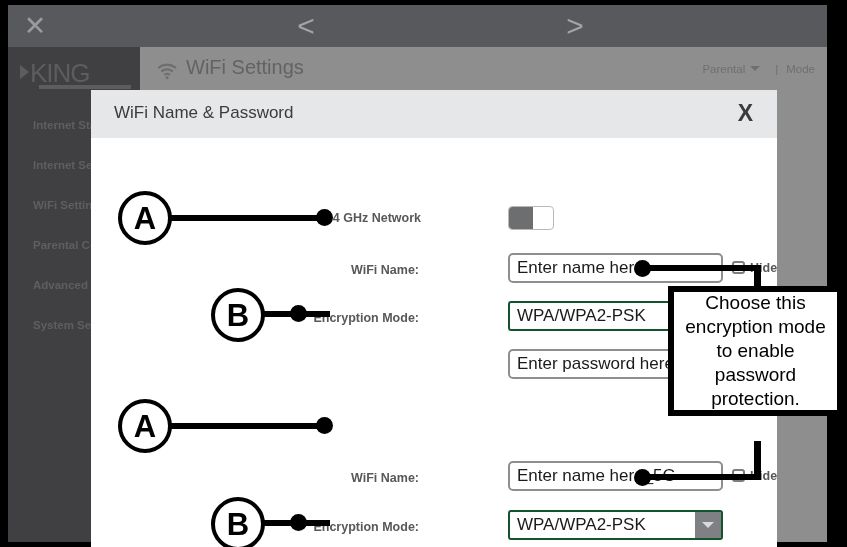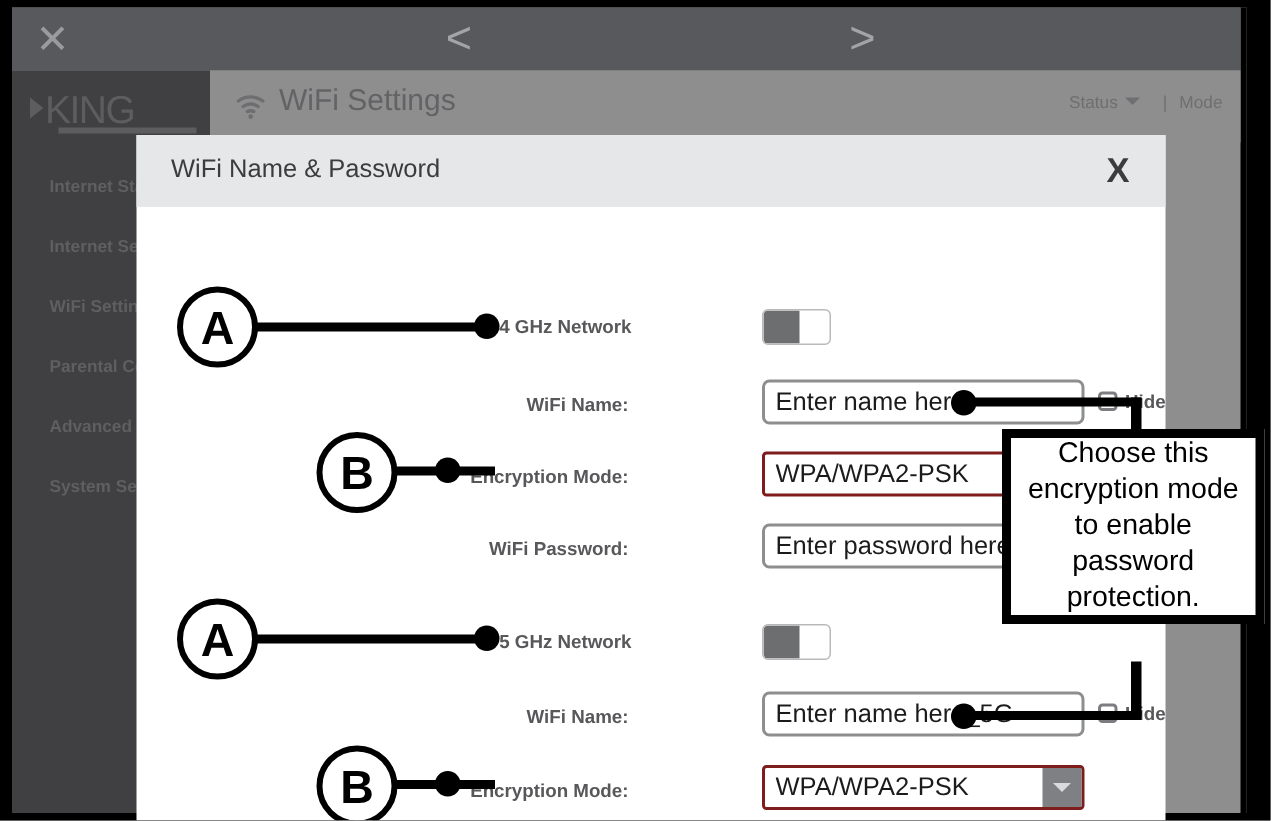--- a/index.html
+++ b/index.html
@@ -118,21 +118,21 @@
 
   .tbox{
     position:absolute;left:417px;top:0;width:215px;height:30px;
     border:2px solid #8d8e90;border-radius:5px;background:#fff;box-sizing:border-box;
     font-family:"Liberation Sans","DejaVu Sans",sans-serif;
     font-size:17px;color:#1b1b1b;padding:0 7px;line-height:26px;
     white-space:nowrap;overflow:hidden;
   }
   .selbox{
     position:absolute;left:417px;top:0;width:215px;height:30px;
-    border:2px solid #7f1d1d;border-radius:3px;background:#fff;box-sizing:border-box;
+    border:2px solid #14532d;border-radius:3px;background:#fff;box-sizing:border-box;
     cursor:pointer;
   }
   .selbox .selval{
     position:absolute;left:7px;top:0;right:32px;
     font-size:17px;color:#1b1b1b;line-height:26px;white-space:nowrap;overflow:hidden;
   }
   .selbox .arrowbtn{
     position:absolute;right:0;top:0;width:26px;height:26px;background:#7f8083;
   }
   .selbox .arrowbtn i{
@@ -198,21 +198,21 @@
 
   <div class="page-head">
     <svg class="wifi-ico" viewBox="0 0 24 22">
       <path d="M2 7 A15 15 0 0 1 20 7" stroke="#6e6e71" stroke-width="2.4" fill="none" stroke-linecap="round"></path>
       <path d="M5.5 11 A10 10 0 0 1 16.5 11" stroke="#6e6e71" stroke-width="2.4" fill="none" stroke-linecap="round"></path>
       <path d="M8.6 14.7 A5.5 5.5 0 0 1 13.4 14.7" stroke="#6e6e71" stroke-width="2.4" fill="none" stroke-linecap="round"></path>
       <circle cx="11" cy="18.4" r="1.7" fill="#6e6e71"></circle>
     </svg>
     <div class="ph-title">WiFi Settings</div>
     <div class="ph-right">
-      <span>Status</span><span class="caret"></span><span class="sep">|</span><span class="exit">Mode</span>
+      <span>Parental</span><span class="caret"></span><span class="sep">|</span><span class="exit">Mode</span>
     </div>
   </div>
 
   <div class="modal">
     <div class="modal-head">
       <div class="modal-title">WiFi Name &amp; Password</div>
       <div class="modal-close">X</div>
     </div>
 
     <div class="modal-body">
@@ -234,30 +234,23 @@
         <div class="row-label lbl-field">Encryption Mode:</div>
         <div class="selbox">
           <div class="selval">WPA/WPA2-PSK</div>
           <div class="arrowbtn">
               <i></i>
             </div>
         </div>
       </div>
 
       <div class="row" style="top:211px">
-        <div class="row-label lbl-field">WiFi Password:</div>
         <div class="tbox">Enter password here</div>
       </div>
 
-      <div class="row" style="top:273px">
-        <div class="row-label lbl-net">5 GHz Network</div>
-        <div class="toggle">
-            <span class="knob"></span>
-          </div>
-      </div>
 
       <div class="row" style="top:323px">
         <div class="row-label lbl-field">WiFi Name:</div>
         <div class="tbox">Enter name here_5G</div>
         <div class="hide-chk"><span class="cbx"></span><span>Hide</span></div>
       </div>
 
       <div class="row" style="top:372px">
         <div class="row-label lbl-field">Encryption Mode:</div>
         <div class="selbox">

